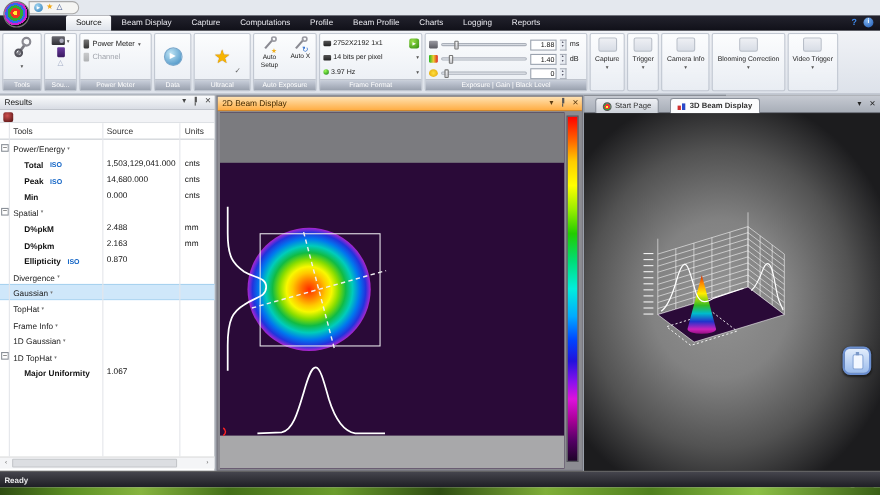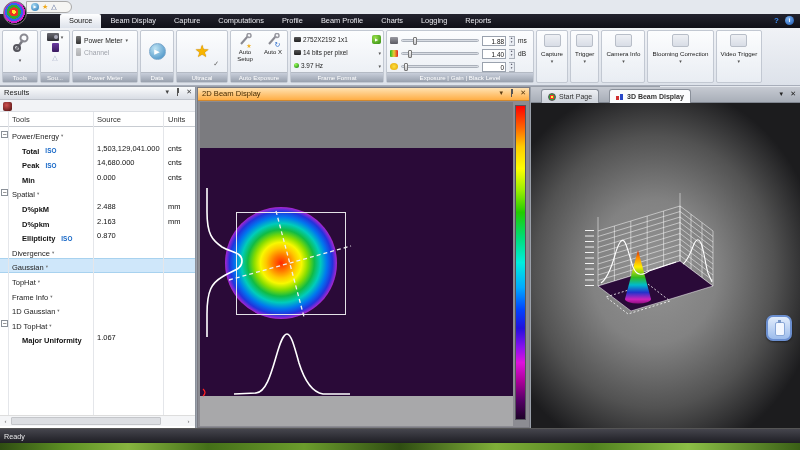--- a/index.html
+++ b/index.html
@@ -136,21 +136,21 @@
   .ti-chart:before { content:""; position:absolute; left:0; bottom:1px; width:3px; height:4px; background:#d03030; }
   .ti-chart:after { content:""; position:absolute; left:4px; bottom:1px; width:3px; height:6px; background:#2848c8; }
   .p3-ticons { position:absolute; right:4px; top:3px; display:flex; gap:7px; color:#222; font-size:7px; }
   .p3-body { position:absolute; left:0; top:16px; right:0; bottom:0; background:radial-gradient(ellipse 62% 58% at 46% 52%, #949494 0%, #828282 38%, #525252 72%, #1c1c1e 100%); }
   .usb-icon { position:absolute; left:235px; top:212px; width:26px; height:26px; border-radius:7px; border:2px solid #6b8fd0; background:linear-gradient(#e2edfc,#9cbcec); box-shadow:0 1px 2px rgba(0,0,0,.5); }
   .usb-icon:before { content:""; position:absolute; left:7px; top:5px; width:8px; height:12px; background:#f2f7ff; border:1px solid #8aa8d8; border-radius:2px; }
   .usb-icon:after { content:""; position:absolute; left:9.5px; top:2.5px; width:3px; height:3px; background:#7a98c8; }
 
   
   .statusbar { position:absolute; left:0; top:428px; width:800px; height:15px; background:linear-gradient(#45454d,#1e1e24); border-top:1px solid #555; color:#e8e8ea; }
-  .sb-ready { position:absolute; left:4px; top:2.5px; font-size:7.2px; }
+  .sb-ready { position:absolute; left:4px; top:2.5px; font-size:7.2px;font-weight:bold; }
   .sb-right { position:absolute; right:6px; top:12px; height:15px; display:flex; align-items:center; gap:4px;justify-content:flex-end; }
   .sb-cross { color:#8a8a90; font-size:7px; }
   .sb-txt { font-size:7.2px; }
   .sb-led { width:9px; height:9px; border-radius:50%; background:conic-gradient(#3c3 0 40%, #fff 40% 55%, #d33 55% 80%, #3c3 80%); border:0.5px solid #222; }
   .sb-purple { width:11px; height:10px; border-radius:2px; background:#7b1fa2; color:#fff; font-size:4px; line-height:10px; text-align:center; letter-spacing:-0.5px; }
   .sb-flag { width:10px; height:10px; border:1px solid #cfcfd4; background:#2e2e34; color:#fff; font-size:6.5px; font-weight:bold; line-height:8.5px; text-align:center; }
   .sb-slider { position:relative; width:60px; height:10px; }
   .sb-slider .track { position:absolute; left:0; right:0; top:4.5px; height:1.5px; background:#cfcfd4; }
   .sb-slider .thumb { position:absolute; left:63%; top:0.5px; width:4px; height:9px; background:#e4e4e8; border:1px solid #888; }
   .sb-zoom { display:flex; }

